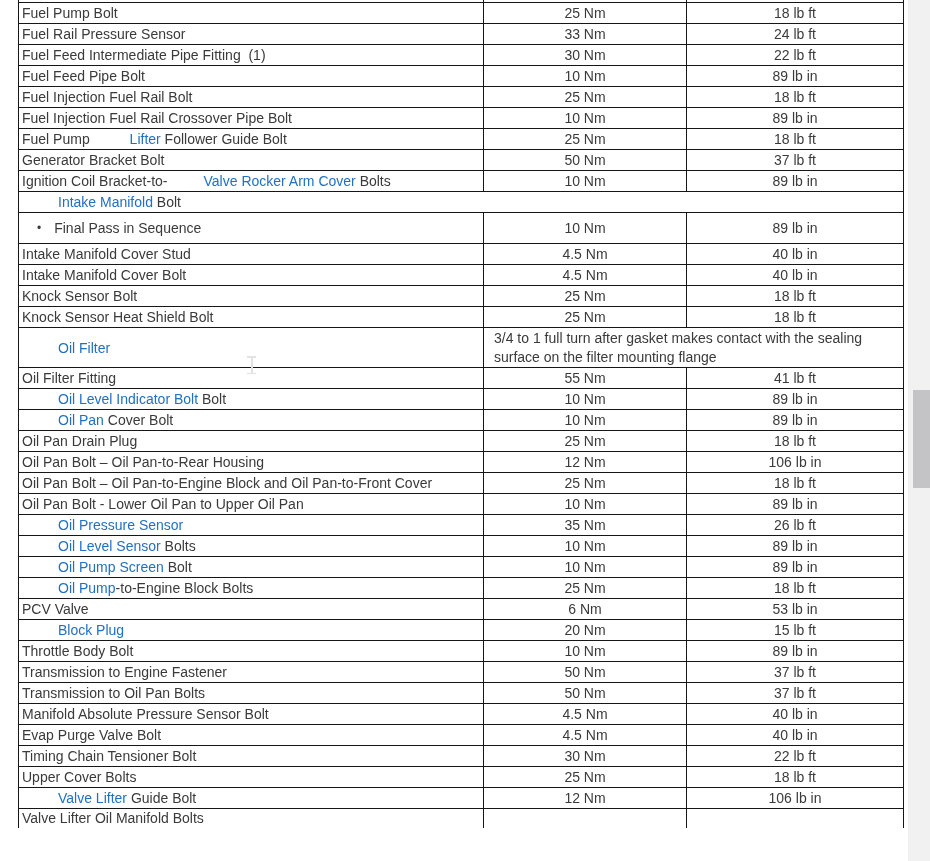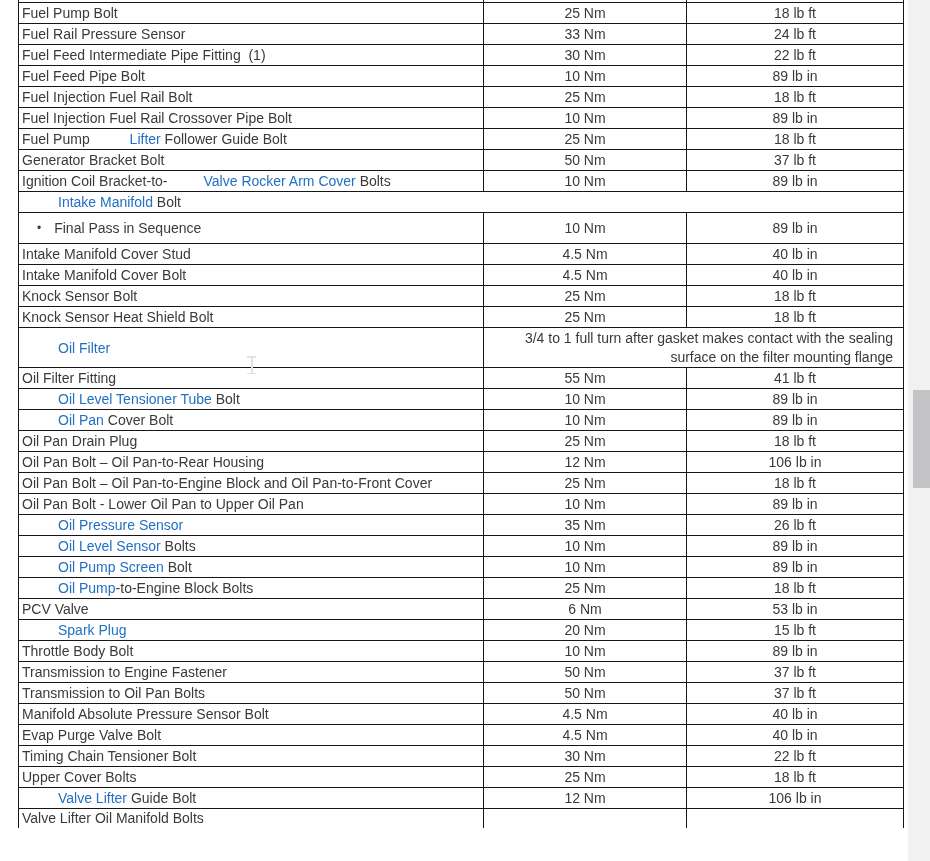--- a/index.html
+++ b/index.html
@@ -16,21 +16,21 @@
   }
   tr.row-standard{height:21px;}
   tr.row-section{height:21px;}
   tr.row-bullet{height:31px;}
   tr.row-note{height:40px;}
   tr.row-partial{height:2px;}
   tr.row-partial td{padding:0;border-top:none;}
   tr.row-last{height:19px;padding-left:13px;}
   tr.row-last td{border-bottom:none;}
   td.val{text-align:center;}
-  td.note-cell{text-align:right;white-space:normal;line-height:19px;padding:0 10px;}
+  td.note-cell{text-align:left;white-space:normal;line-height:19px;padding:0 10px;}
   a.part-link{color:#2270c4;text-decoration:none;cursor:pointer;padding-left:36px;}
   .bullet-dot{display:inline-block;margin-left:15px;margin-right:13px;font-size:12px;vertical-align:1px;}
   .frag-clip{position:relative;height:2px;overflow:hidden;}
   
   .scrollbar{position:absolute;right:0;top:0;width:22px;height:861px;background:#f1f1f2;}
   .scroll-thumb{position:absolute;right:0;top:390px;width:17px;height:98px;background:#c4c4c6;}
   
   .ibeam{position:absolute;left:245px;top:356px;width:13px;height:18px;pointer-events:none;}
   .ibeam .stem{position:absolute;left:6px;top:1px;width:1.5px;height:16px;background:#e2e2e2;}
   .ibeam .cap{position:absolute;left:2px;width:9px;height:1.5px;background:#e2e2e2;}
@@ -131,21 +131,21 @@
         <tr class="row-note">
           <td><a class="part-link">Oil Filter</a></td>
           <td colspan="2" class="note-cell">3/4 to 1 full turn after gasket makes contact with the sealing surface on the filter mounting flange</td>
         </tr>
         <tr class="row-standard">
           <td><span>Oil Filter Fitting</span></td>
           <td class="val">55 Nm</td>
           <td class="val">41 lb ft</td>
         </tr>
         <tr class="row-standard">
-          <td><a class="part-link">Oil Level Tensioner Tube</a><span> Bolt</span></td>
+          <td><a class="part-link">Oil Level Indicator Bolt</a><span> Bolt</span></td>
           <td class="val">10 Nm</td>
           <td class="val">89 lb in</td>
         </tr>
         <tr class="row-standard">
           <td><a class="part-link">Oil Pan</a><span> Cover Bolt</span></td>
           <td class="val">10 Nm</td>
           <td class="val">89 lb in</td>
         </tr>
         <tr class="row-standard">
           <td><span>Oil Pan Drain Plug</span></td>
@@ -186,21 +186,21 @@
           <td><a class="part-link">Oil Pump</a><span>-to-Engine Block Bolts</span></td>
           <td class="val">25 Nm</td>
           <td class="val">18 lb ft</td>
         </tr>
         <tr class="row-standard">
           <td><span>PCV Valve</span></td>
           <td class="val">6 Nm</td>
           <td class="val">53 lb in</td>
         </tr>
         <tr class="row-standard">
-          <td><a class="part-link">Spark Plug</a></td>
+          <td><a class="part-link">Block Plug</a></td>
           <td class="val">20 Nm</td>
           <td class="val">15 lb ft</td>
         </tr>
         <tr class="row-standard">
           <td><span>Throttle Body Bolt</span></td>
           <td class="val">10 Nm</td>
           <td class="val">89 lb in</td>
         </tr>
         <tr class="row-standard">
           <td><span>Transmission to Engine Fastener</span></td>

